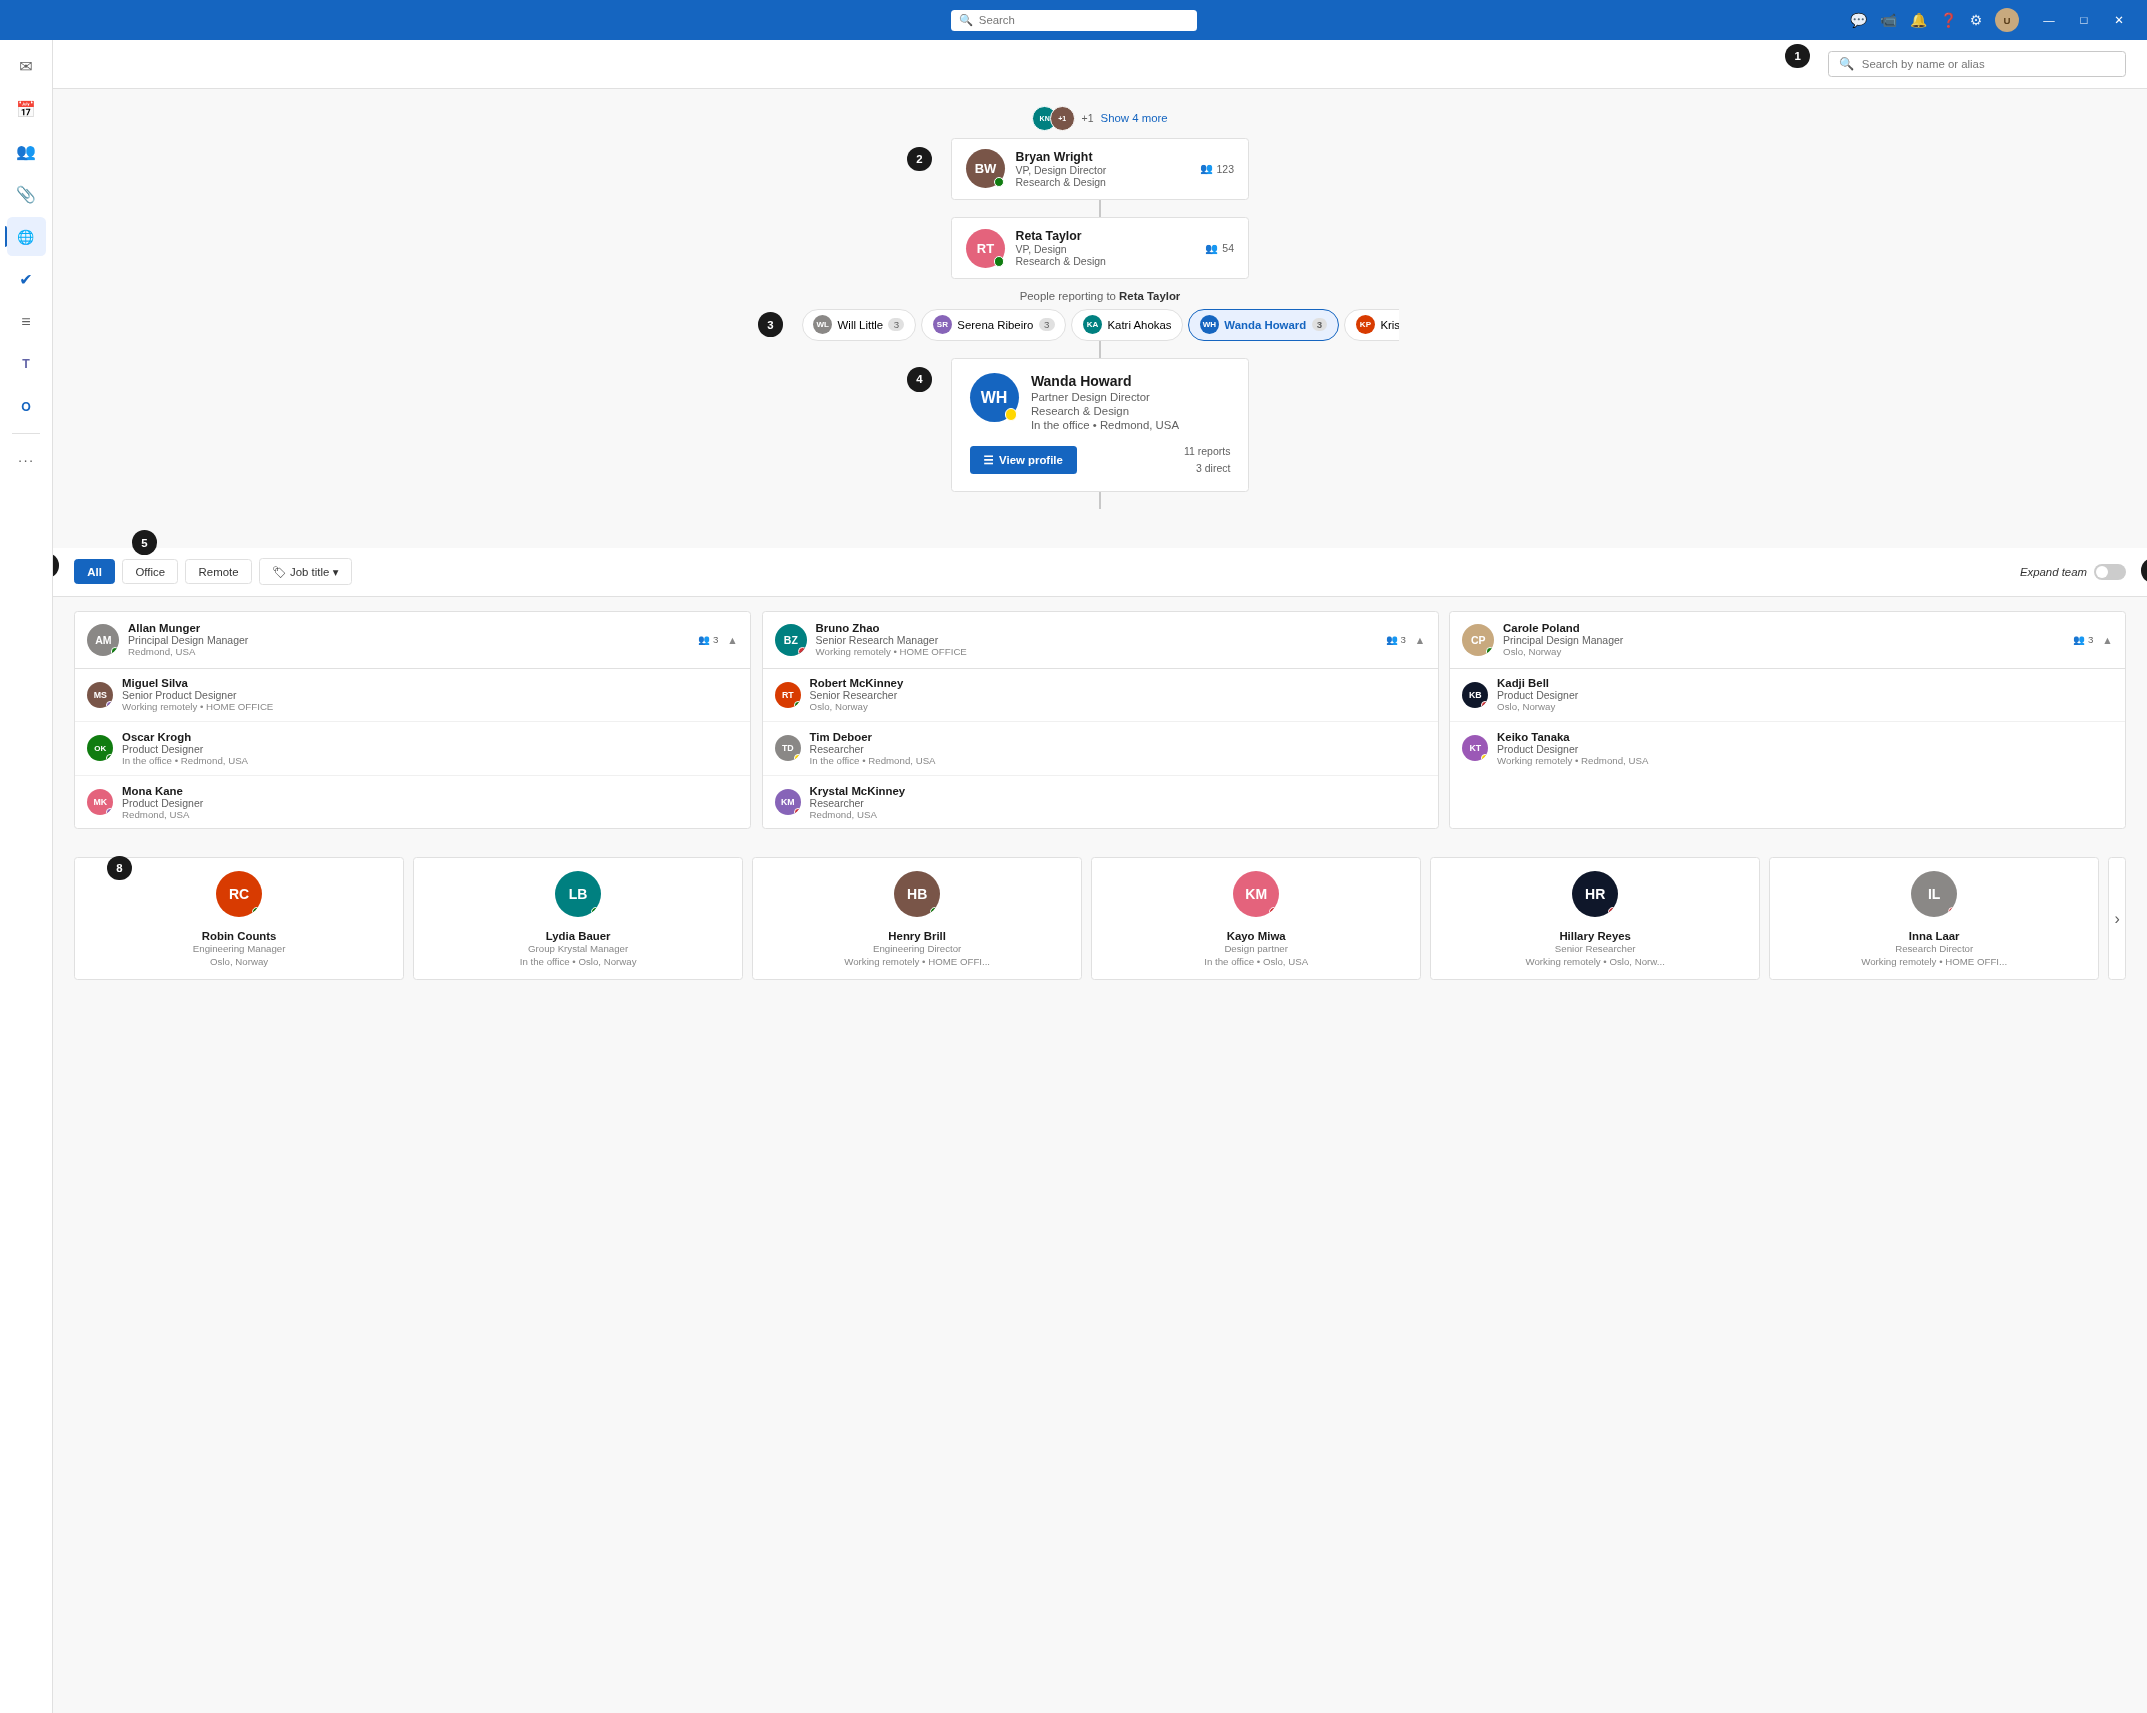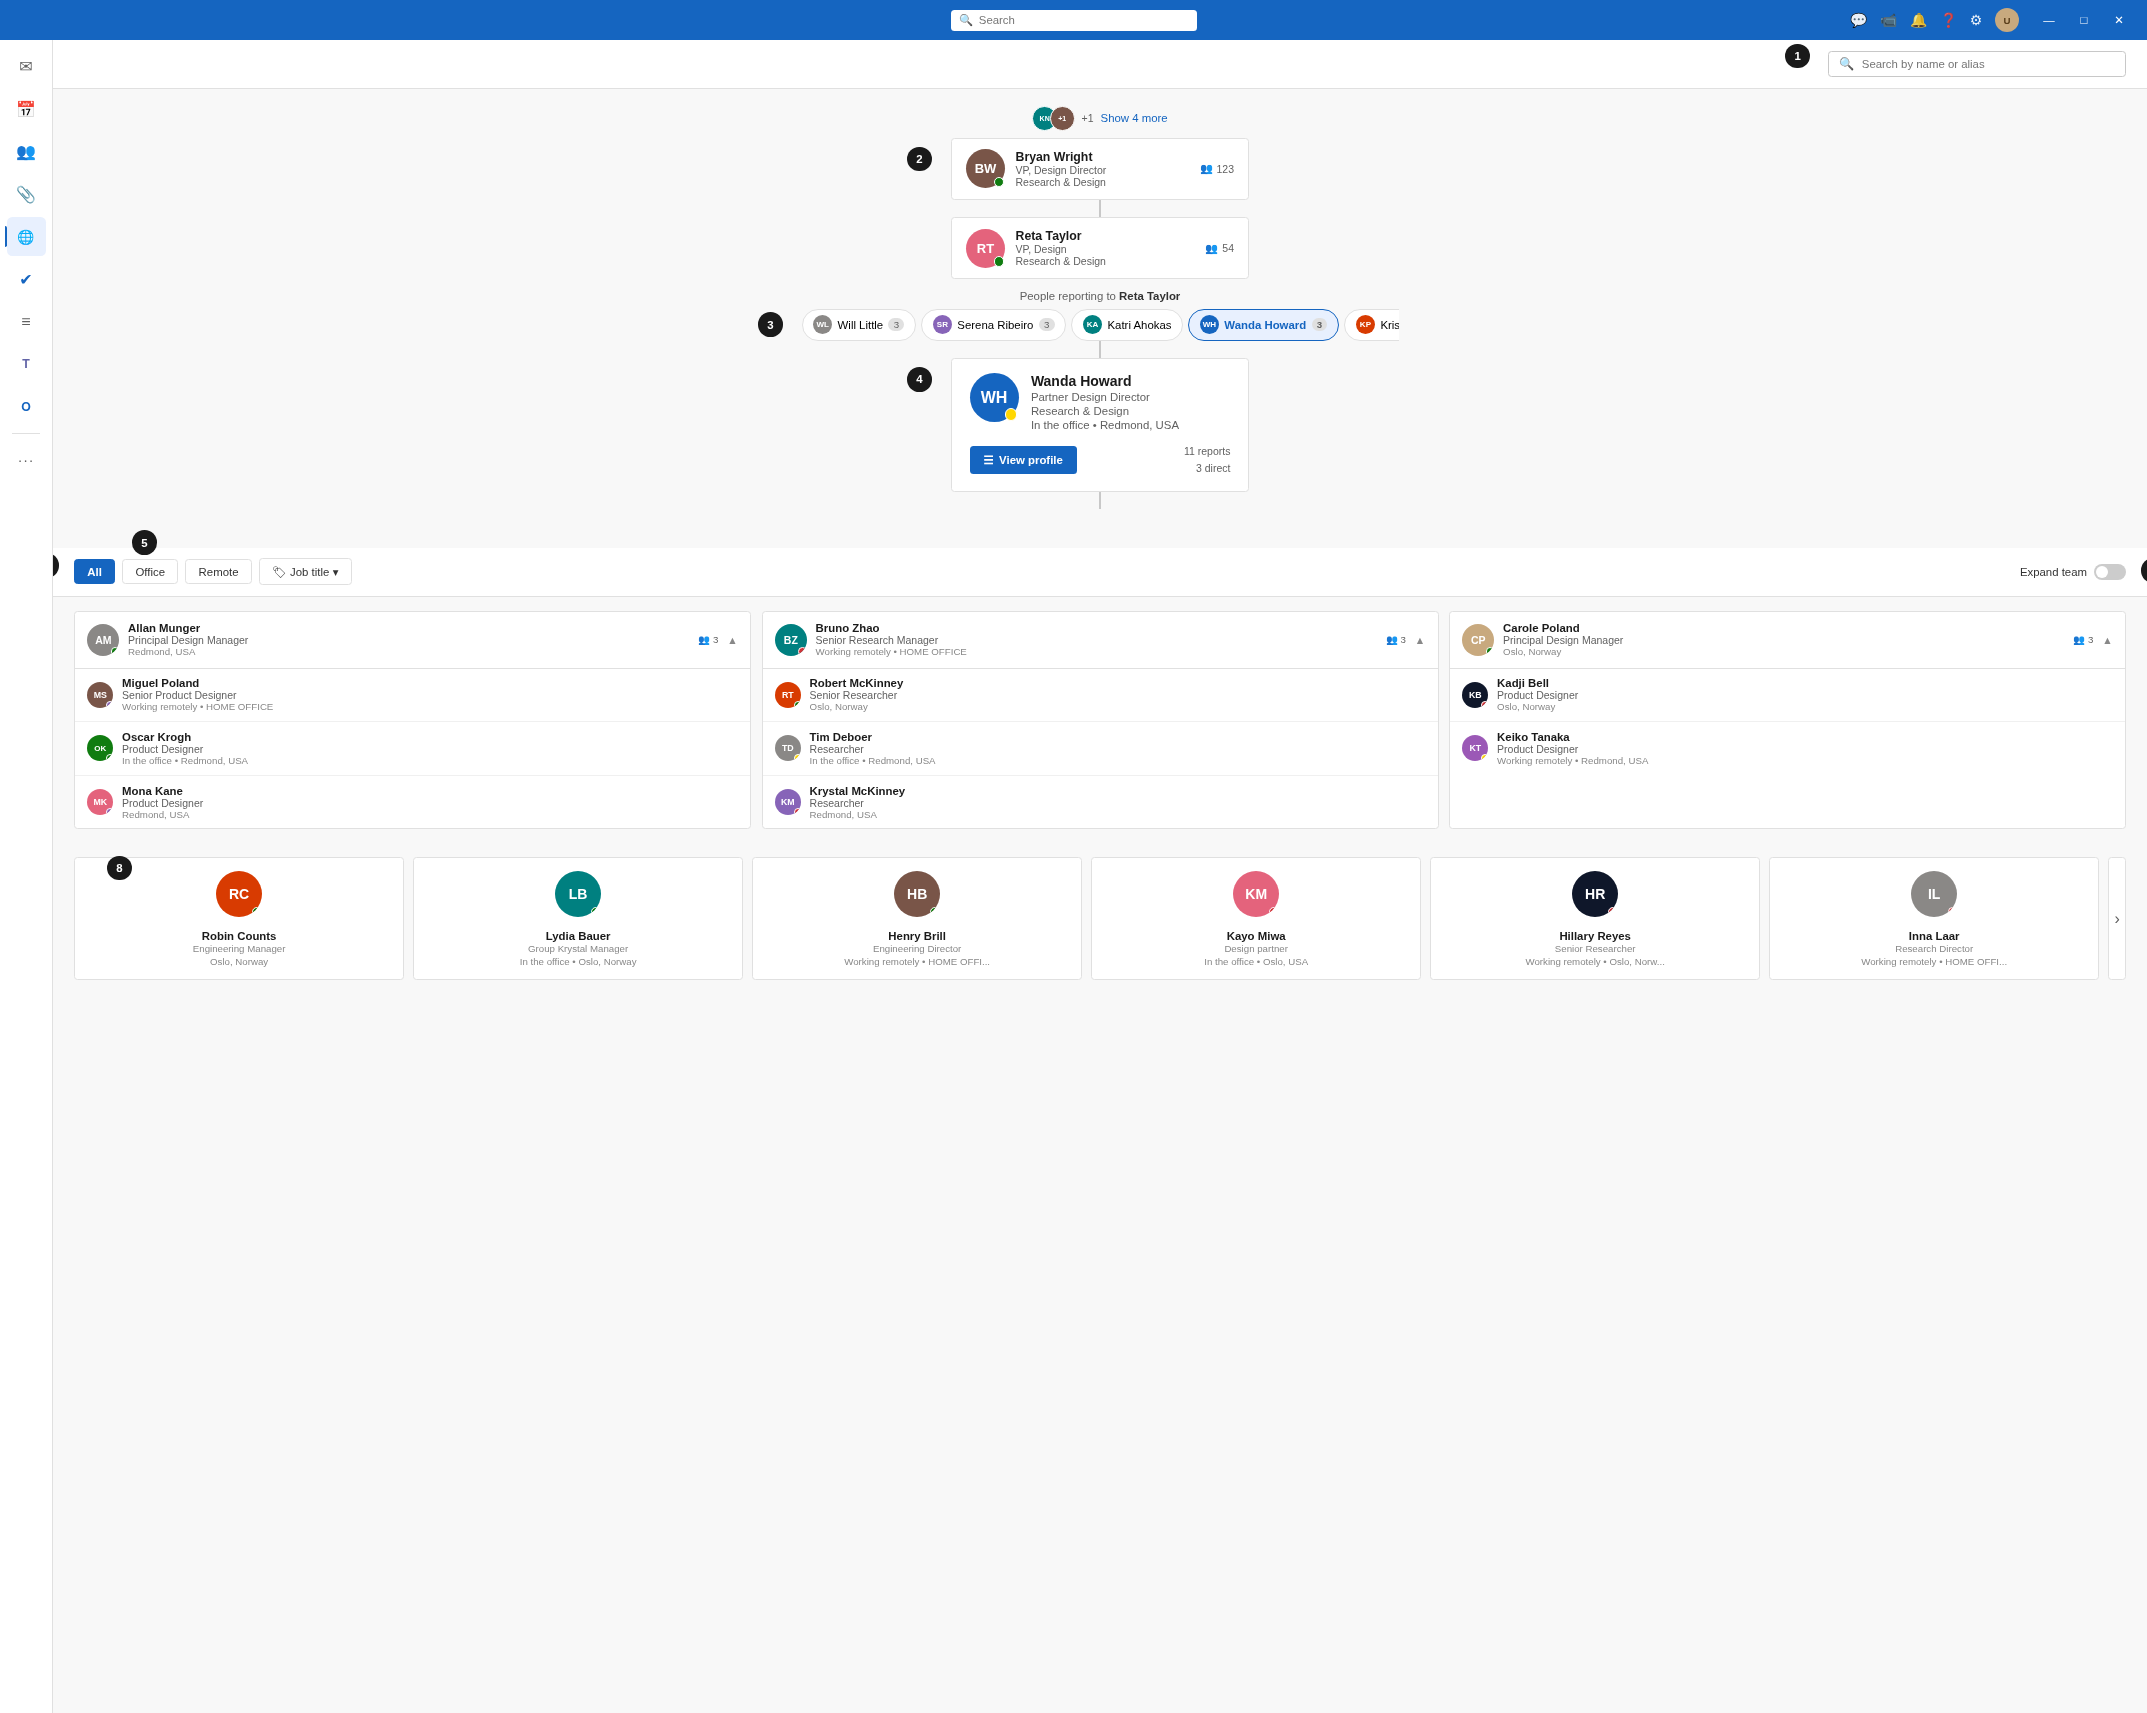--- a/index.html
+++ b/index.html
@@ -697,21 +697,21 @@
           <button class="filter-btn">Office</button>
           <button class="filter-btn">Remote</button>
           <button class="filter-btn filter-btn-icon">
             <span>🏷</span>
             <span>Job title</span>
             <span>▾</span>
           </button>
         </div>
       </div>
 
-      <div style="position:relative; display:flex; align-items:center; gap:7px;">
+      <div style="position:relative; display:flex; align-items:center; gap:7px;font-style:italic;">
         <div style="position:absolute;right:-40px;top:-5.3px;width:24.6px;height:24.6px;border-radius:50%;background:#1a1a1a;color:white;display:flex;align-items:center;justify-content:center;font-size:11.4px;font-weight:700;">7</div>
         <div class="expand-toggle">
           <span>Expand team</span>
           <div class="toggle-switch">
             <div class="toggle-knob"></div>
           </div>
         </div>
       </div>
     </div>
 
@@ -734,21 +734,21 @@
           </div>
           <span class="expand-arrow">▲</span>
         </div>
 
         <div class="team-report-row">
           <div class="avatar-xs av-brown" style="position:relative;">
             MS
             <div class="status-dot status-purple" style="width:8px;height:8px;bottom:-0.9px;right:-0.9px;"></div>
           </div>
           <div class="team-person-info">
-            <div class="team-person-name">Miguel Poland</div>
+            <div class="team-person-name">Miguel Silva</div>
             <div class="team-person-title">Senior Product Designer</div>
             <div class="team-person-loc">Working remotely • HOME OFFICE</div>
           </div>
         </div>
 
         <div class="team-report-row">
           <div class="avatar-xs" style="background:#107c10; position:relative;">
             <span style="font-size:8px;font-weight:700;color:white;">OK</span>
             <div class="status-dot status-green" style="width:8px;height:8px;bottom:-0.9px;right:-0.9px;"></div>
           </div>

